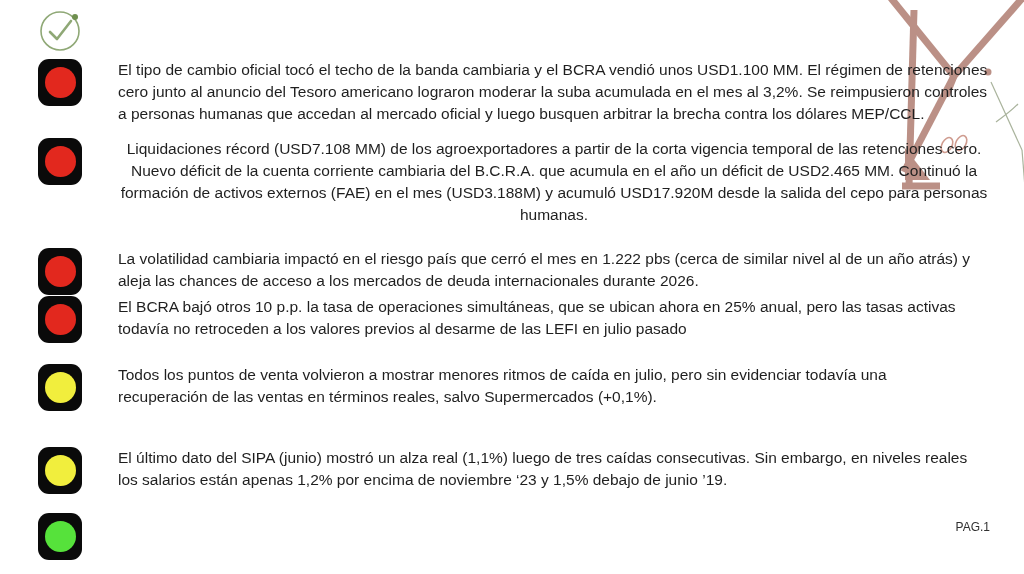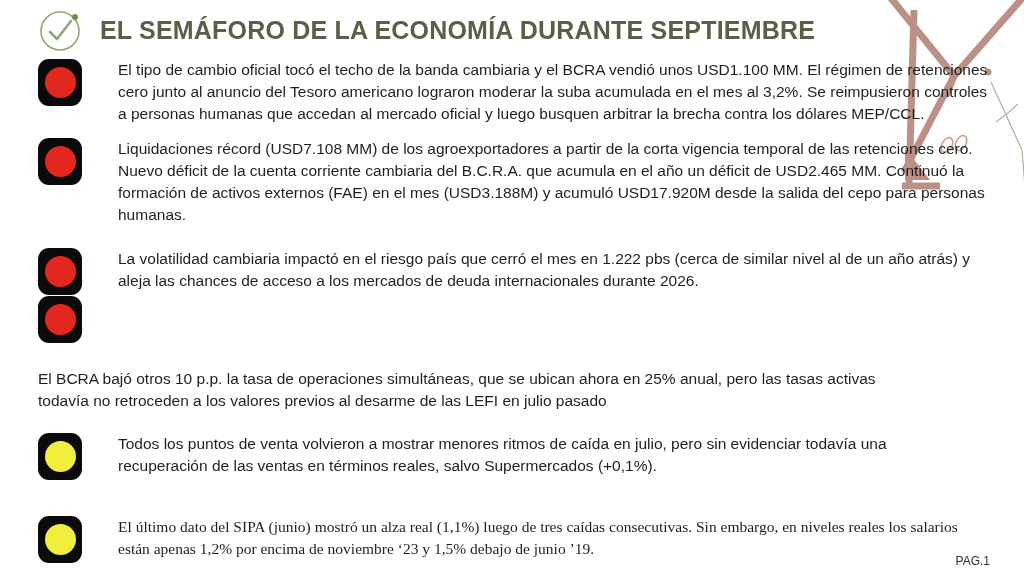--- a/index.html
+++ b/index.html
@@ -17,58 +17,57 @@
     font-size:25px;font-weight:bold;color:#5e5d49;letter-spacing:.2px;
   }
 
   
   .deco{position:absolute;right:0;top:0;width:140px;height:260px;pointer-events:none;}
 
   
   .rows{position:absolute;left:38px;top:58px;width:952px;}
   .row{display:flex;align-items:flex-start;gap:24px;}
   .row.r1{margin-bottom:12px;}
-  .row.r2{margin-bottom:21px;}
+  .row.r2{margin-bottom:21px;text-align:center;}
   .row.r3{}
-  .row.r4{margin-bottom:20px;flex-direction:column;}
+  .row.r4{margin-bottom:20px;}
   .row.r5{margin-bottom:35px;}
-  .row.r6{margin-bottom:18px;font-family:Liberation Serif, serif;}
+  .row.r6{margin-bottom:18px;}
   .light{
     flex:0 0 auto;width:44px;height:47px;background:#0a0a0a;border-radius:11px;
     display:flex;align-items:center;justify-content:center;margin-right:12px;margin-top:1px;
   }
   .bulb{width:31px;height:31px;border-radius:50%;}
   .bullet-text{
     font-size:15.5px;line-height:22px;color:#1f1f1f;padding-top:1px;
   }
   .r1 .bullet-text,.r2 .bullet-text{max-width:880px;}
   .r3 .bullet-text{max-width:900px;}
   .r4 .bullet-text{max-width:870px;}
   .r5 .bullet-text{max-width:840px;}
   .r6 .bullet-text{max-width:880px;}
   .r7 .bullet-text{max-width:860px;}
 
   .page-label{
-    position:absolute;right:34px;bottom:6px;font-size:12px;color:#303030;
+    position:absolute;right:34px;bottom:40px;font-size:12px;color:#303030;
   }
 </style>
 </head>
 <body>
 
 <div class="slide">
 
   <div class="check-badge">
     <svg width="48" height="48" viewBox="0 0 48 48">
       <circle cx="24" cy="25" r="19" fill="none" stroke="#8fa876" stroke-width="1.6"></circle>
       <polyline points="14,26 21,33 35,15" fill="none" stroke="#8fa876" stroke-width="2.6" stroke-linecap="round" stroke-linejoin="round"></polyline>
       <circle cx="39" cy="11" r="3" fill="#6f8f4f"></circle>
     </svg>
   </div>
 
-  <div class="slide-title">EL SEMÁFORO DE LA ECONOMÍA DURANTE SEPTIEMBRE</div>
 
   <div class="deco">
     <svg width="140" height="260" viewBox="0 0 140 260">
       <g stroke="#bb9086" stroke-width="7" fill="none">
         <line x1="2" y1="-8" x2="70" y2="76"></line>
         <line x1="142" y1="-6" x2="70" y2="76"></line>
         <line x1="70" y1="76" x2="20" y2="172"></line>
         <line x1="70" y1="76" x2="62" y2="96"></line>
         <line x1="30" y1="10" x2="25" y2="186"></line>
         <line x1="18" y1="186" x2="56" y2="186"></line>

